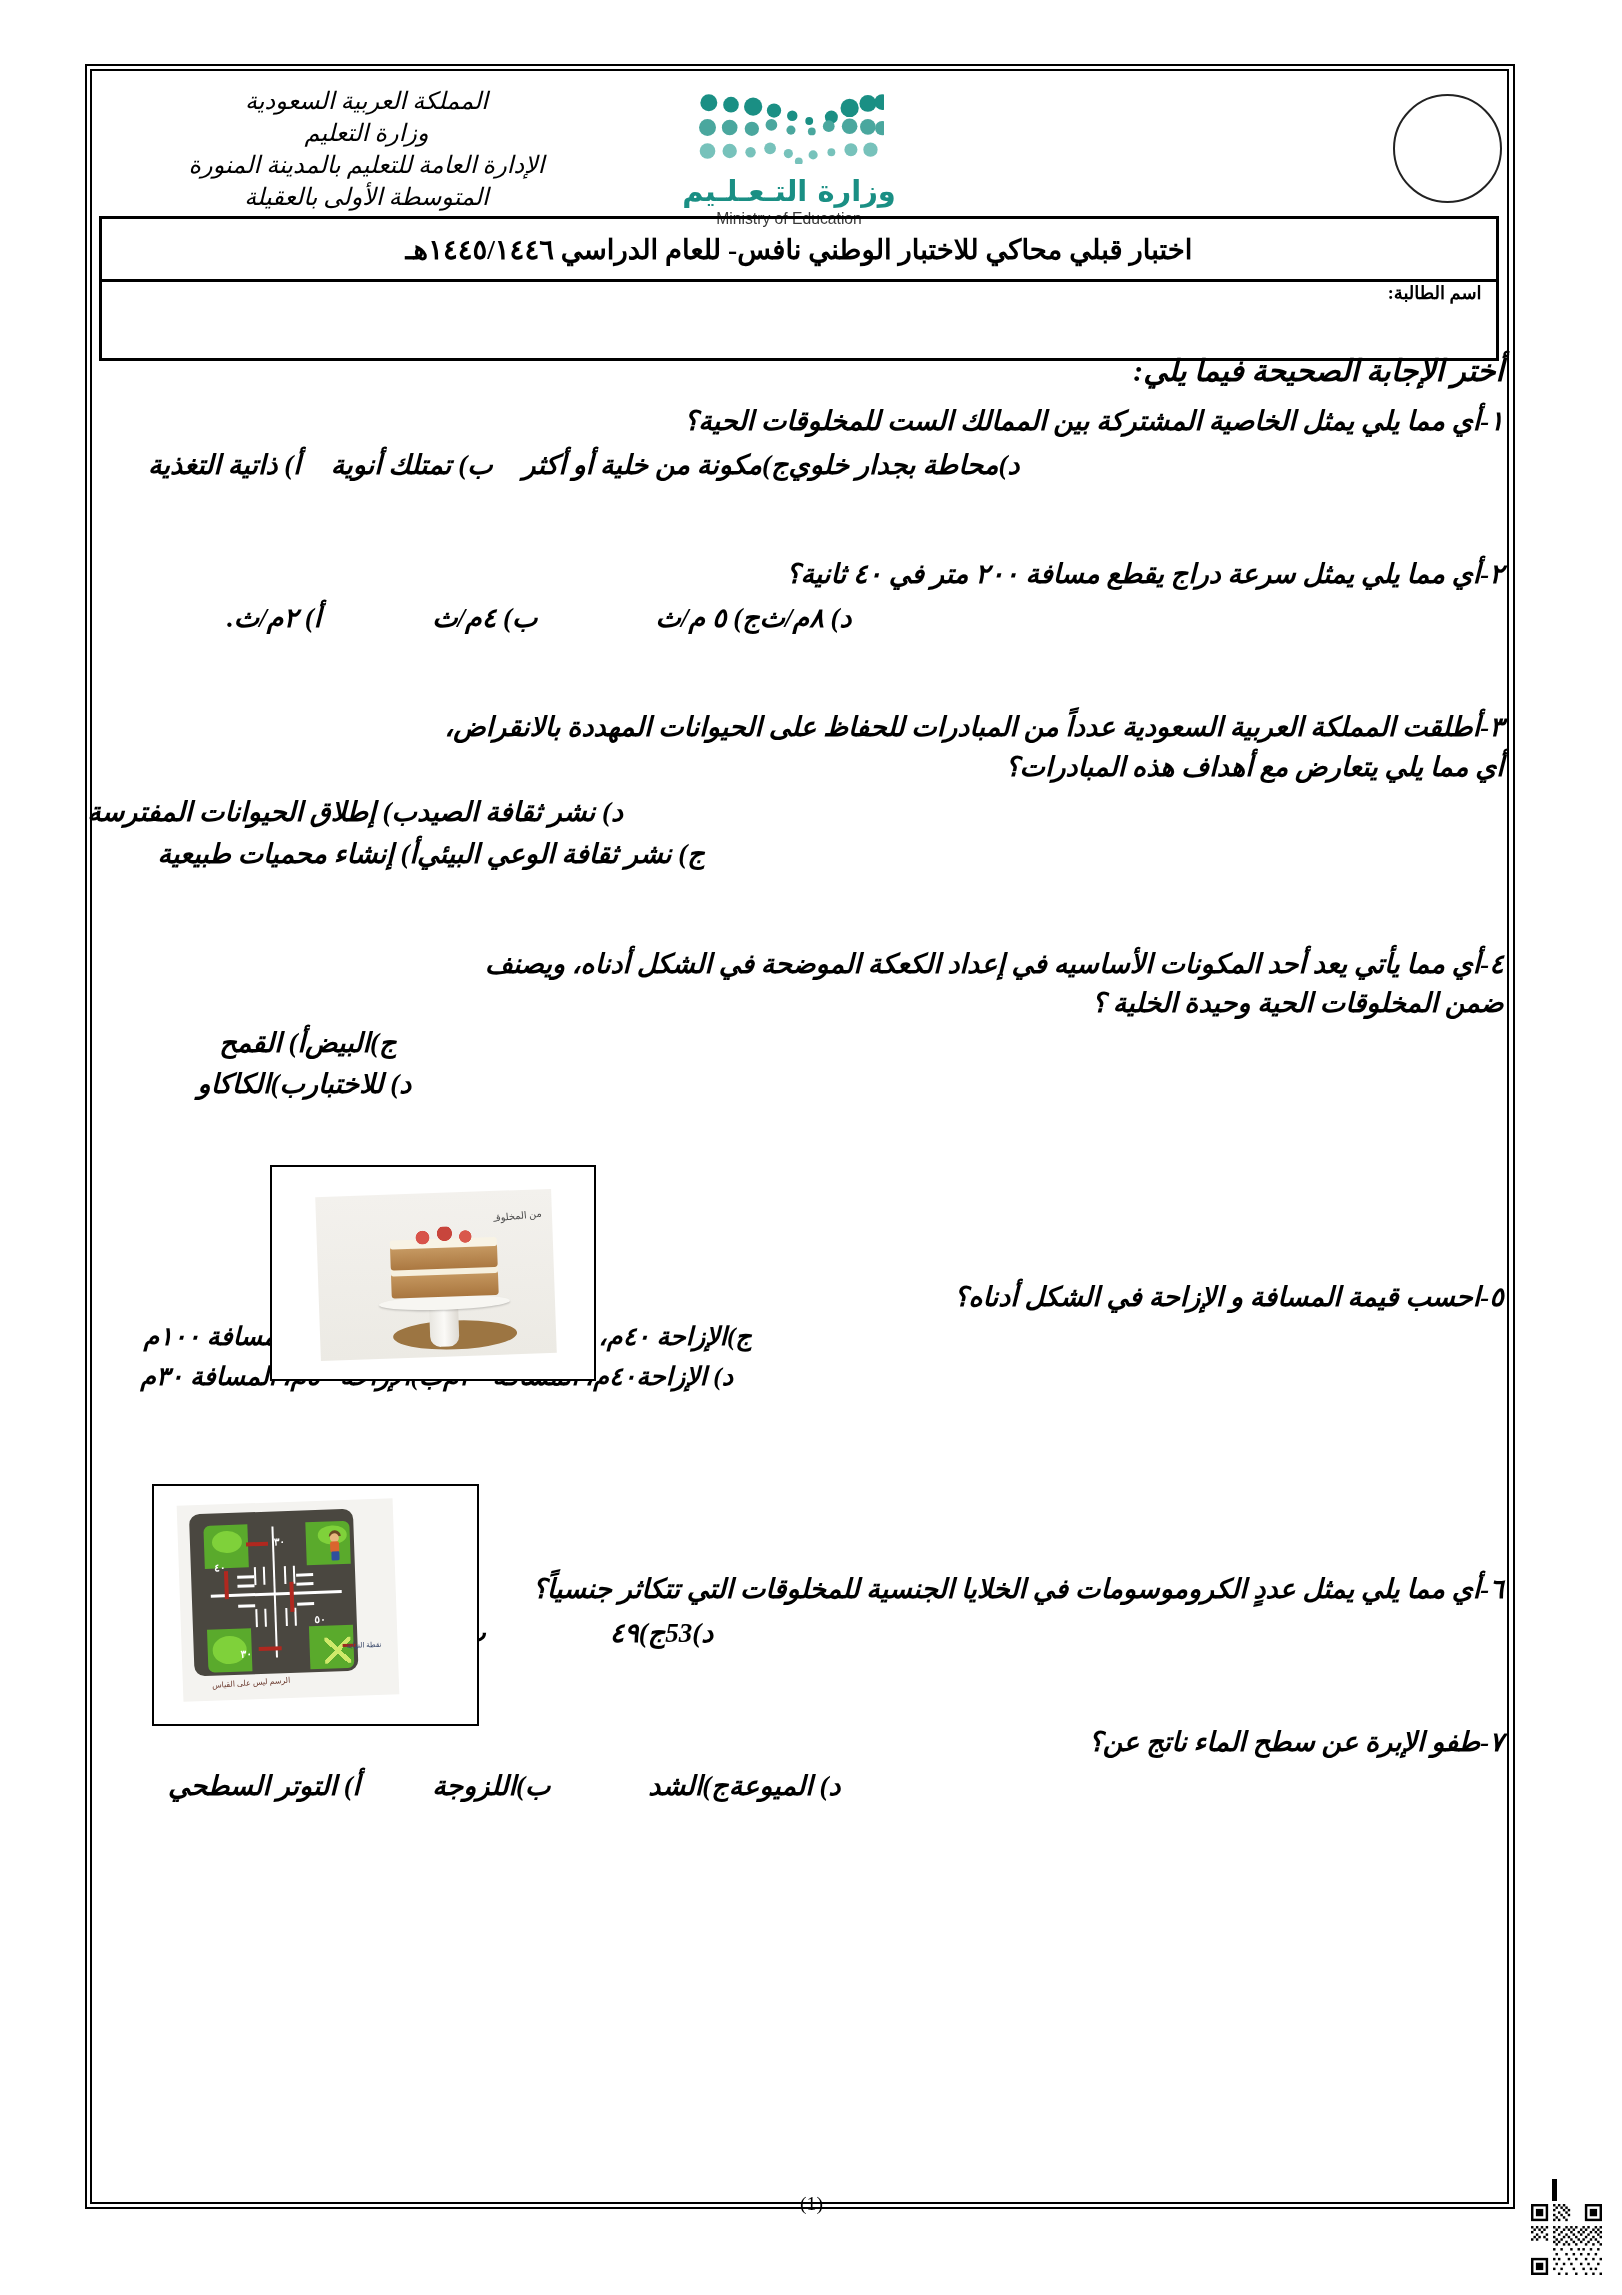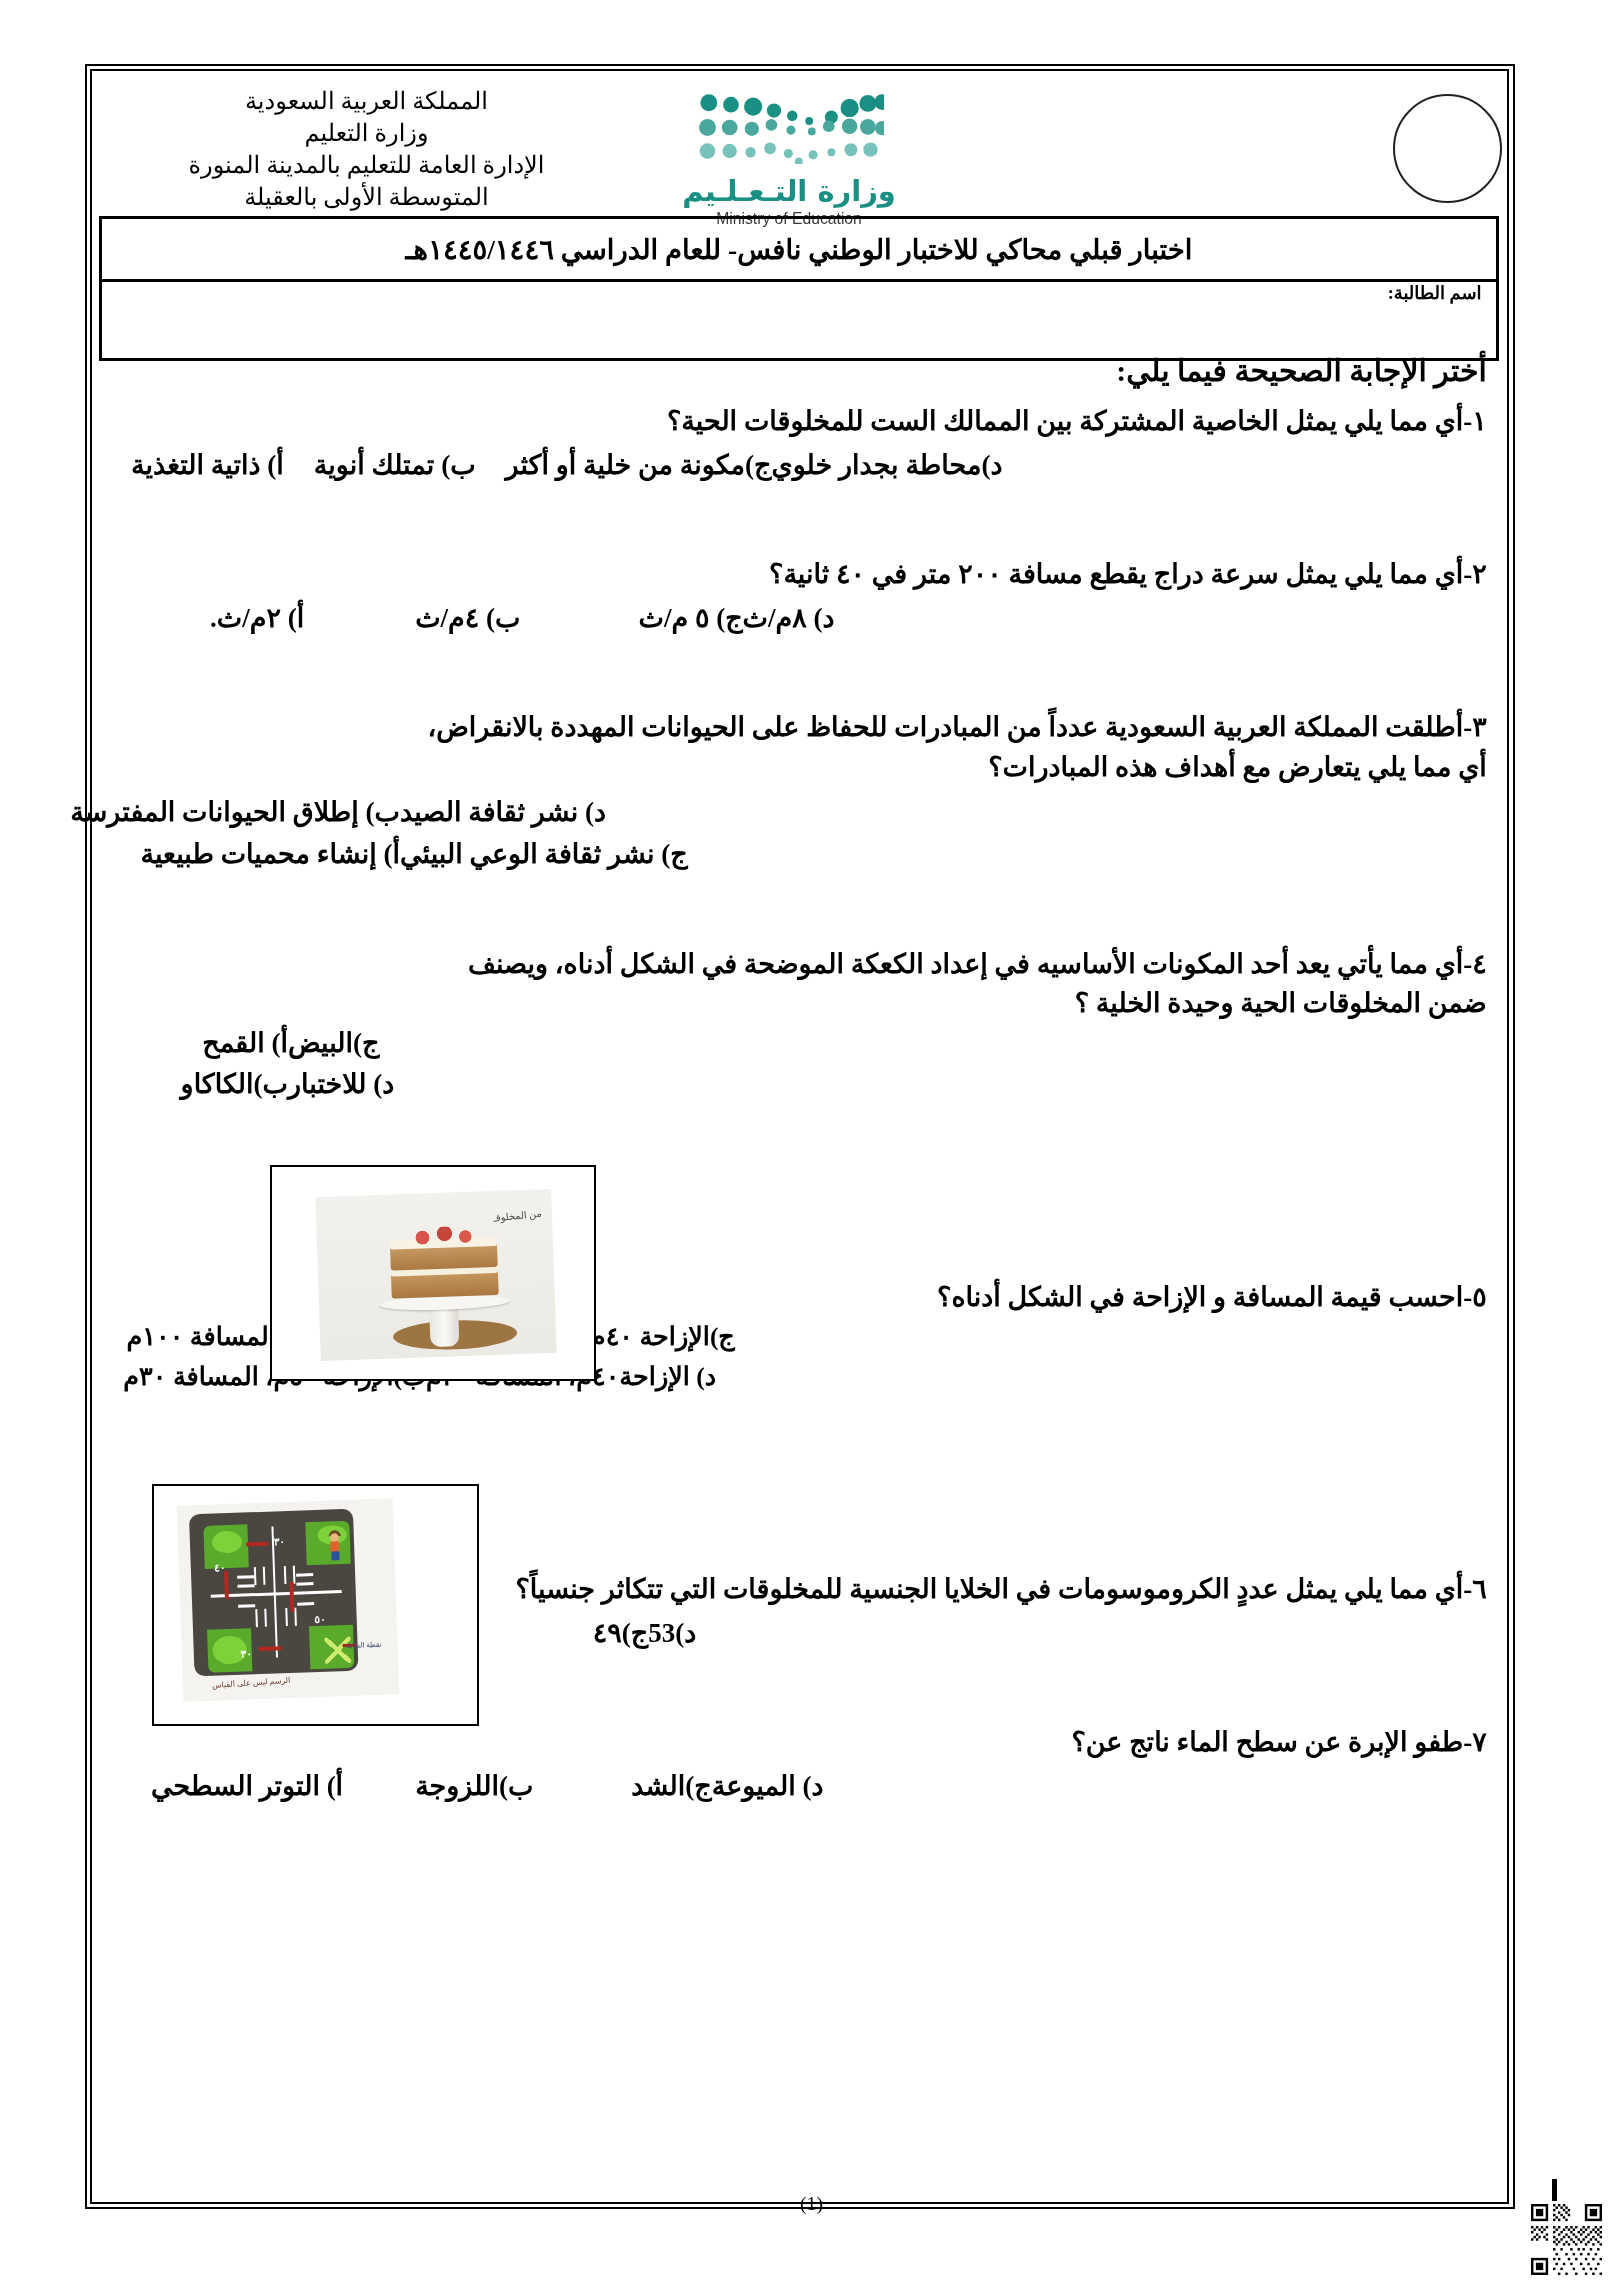--- a/index.html
+++ b/index.html
@@ -36,21 +36,21 @@
   }
   .header-text{
     width:537px;
     text-align:center;
     font-size:24px;
     line-height:1.33;
     padding-top:9.2px;
     color:#000;
     font-family:"Liberation Serif","DejaVu Serif",serif;
   }
-  .header-text div{white-space:nowrap;}
+  .header-text div{white-space:nowrap;font-style:italic;}
   .logo-block{
     width:308px;
     display:flex;flex-direction:column;align-items:center;
     padding-top:14.4px;
   }
   .moe-dots{width:190px;height:73px;}
   .moe-word{
     margin-top:9.2px;
     font-size:29px;letter-spacing:1.3px;
     color:#1a8f84;font-weight:bold;
@@ -91,22 +91,23 @@
   .student-row{
     height:76px;
     display:flex;align-items:flex-start;
     padding-right:14.4px;
     font-size:18px;font-weight:bold;
   }
 
   
   .content{
     position:absolute;
-    left:92px;top:353px;
+    left:109px;top:353px;
     width:1400px;
+    font-style:italic;
   }
   .instruction{
     font-size:30px;font-weight:bold;
     text-align:right;
     padding-right:5.2px;
     margin-bottom:14.4px;
   }
   .q{ margin-bottom:6.5px; }
   .q-text{
     font-size:27px;font-weight:bold;

